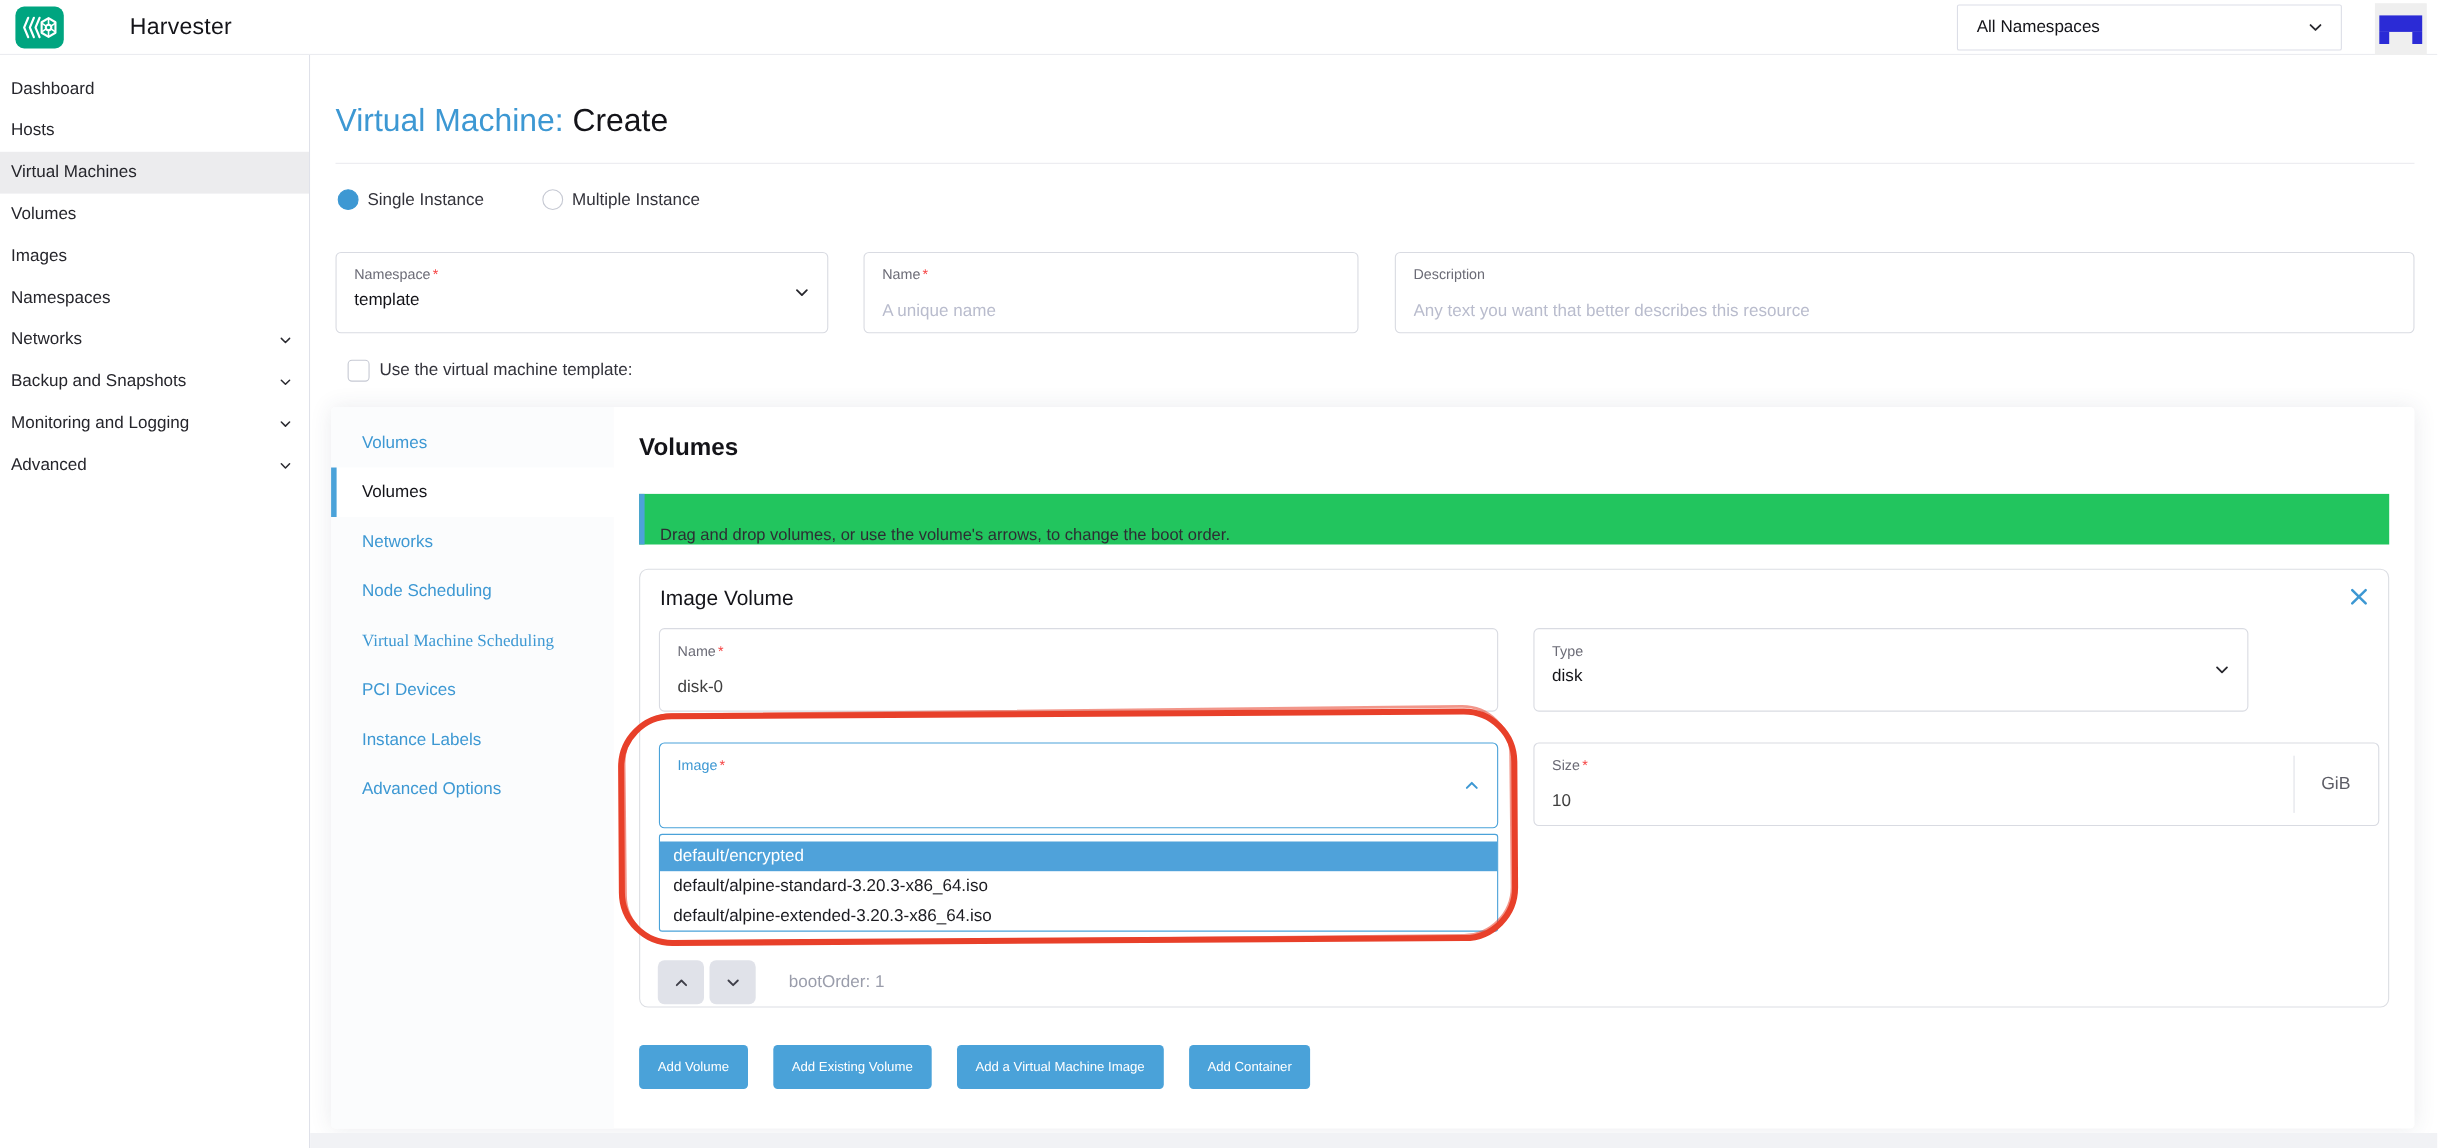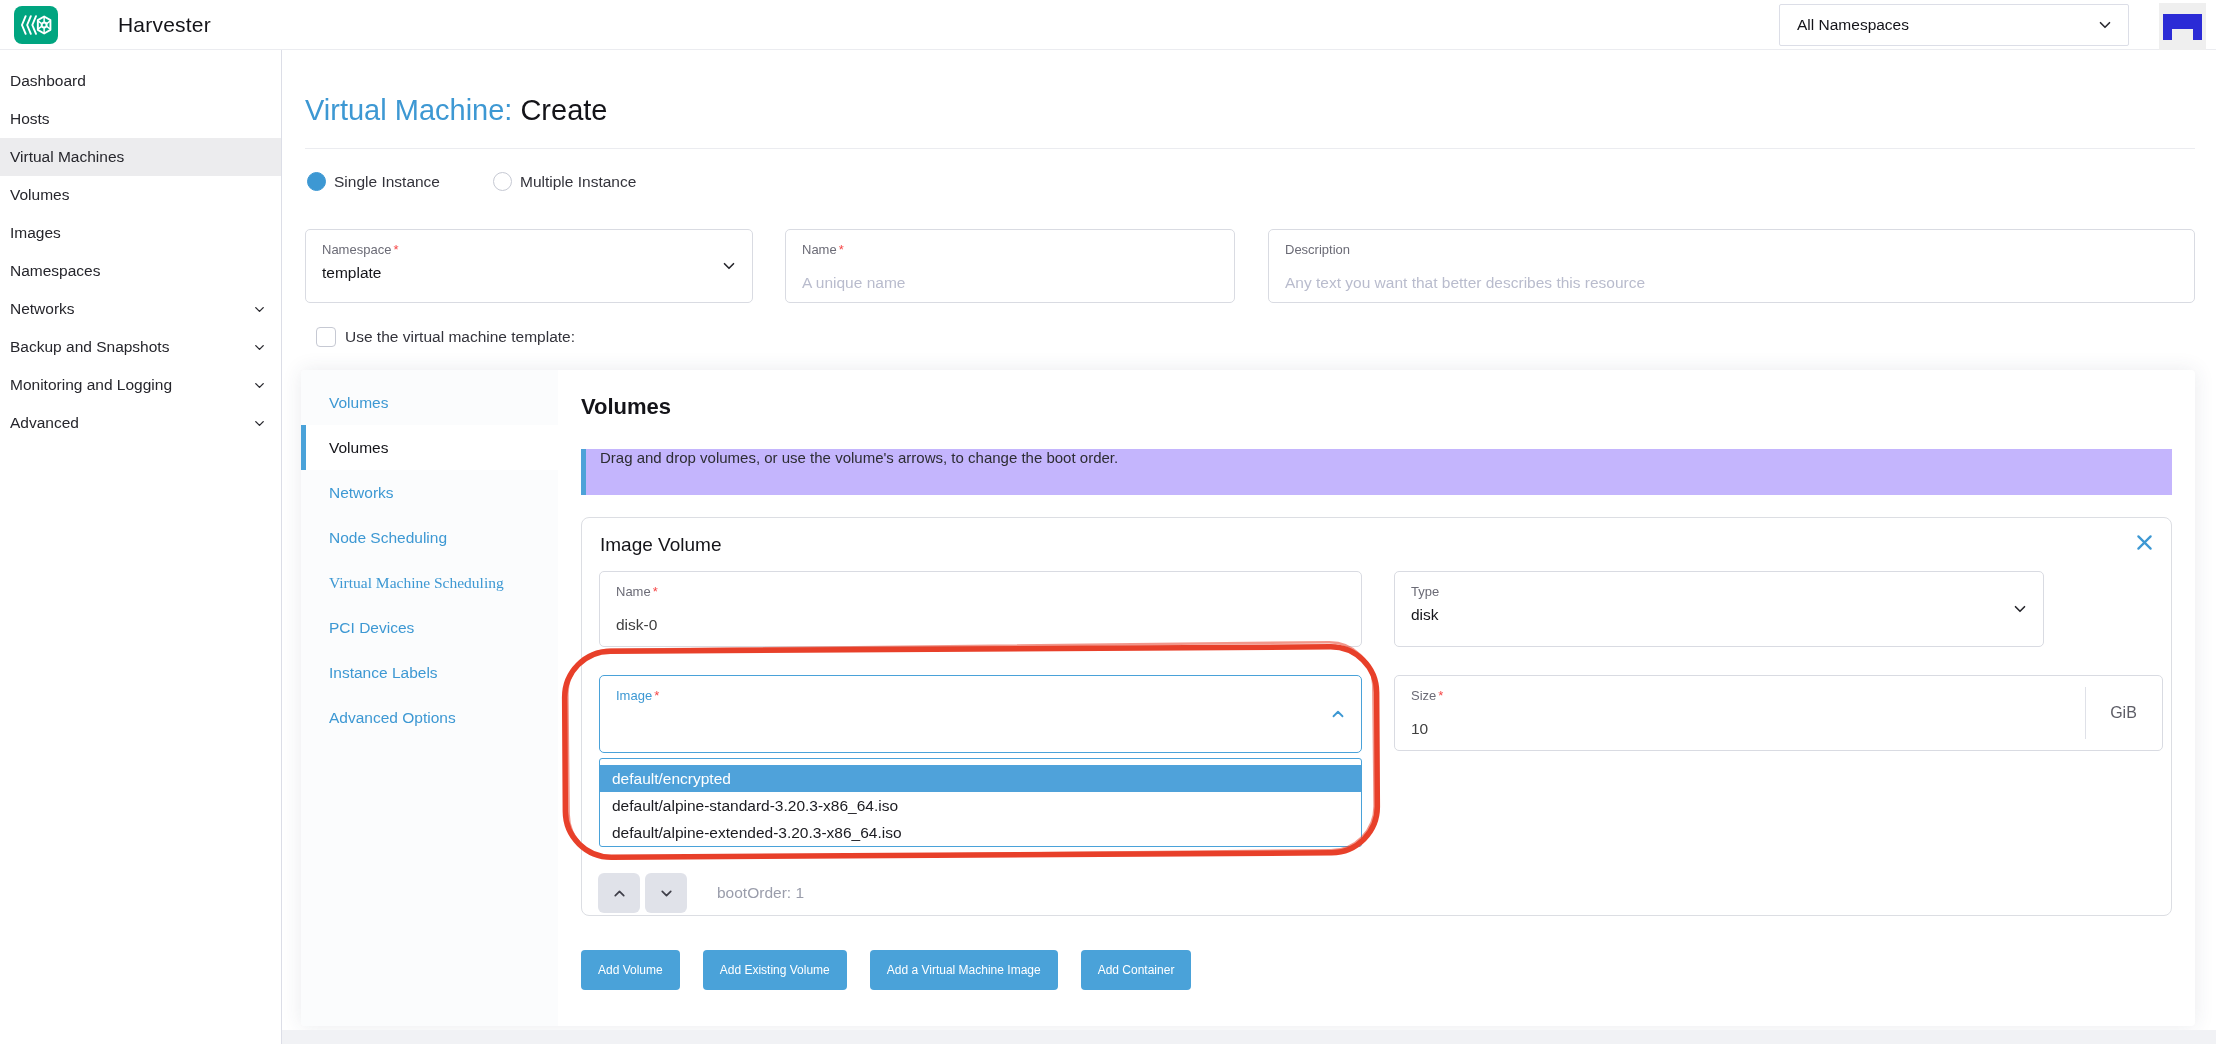--- a/index.html
+++ b/index.html
@@ -57,22 +57,22 @@
   
   .panel { position:absolute; left:19px; top:320px; width:1894px; height:656px; background:#fff;
            border-radius:4px; box-shadow:0 0 20px rgba(50,60,90,.10); }
   .tabcol { position:absolute; left:0; top:0; width:257px; height:656px; background:#fbfcfd;
             border-radius:4px 0 0 4px; padding-top:10px; }
   .tab { min-height:45px; display:flex; align-items:center; padding:10px 18px 10px 28px;
          font-size:15.5px; color:#3d98d3; cursor:pointer; line-height:1.25; }
   .tab.active { background:#fff; border-left:5px solid #4aa2d9; padding-left:23px; color:#141419; }
 
   .content-h2 { position:absolute; left:280px; top:24px; font-size:22px; font-weight:700; color:#141419; }
-  .banner { position:absolute; left:280px; top:79px; width:1591px; height:46px; background:#c4b5fd;
-            border-left:5px solid #4da2d8; display:flex; align-items:flex-start; padding-left:14px;
+  .banner { position:absolute; left:280px; top:79px; width:1591px; height:46px; background:#22c55e;
+            border-left:5px solid #4da2d8; display:flex; align-items:flex-end; padding-left:14px;
             font-size:15px; color:#2d2d33; }
 
   
   .card { position:absolute; left:280px; top:147px; width:1591px; height:399px;
           border:1px solid #dcdee3; border-radius:8px; background:#fff; }
   .card-title { position:absolute; left:18px; top:16px; font-size:19px; color:#141419; }
   .card-close { position:absolute; right:16px; top:14px; cursor:pointer; display:flex; }
 
   .f-name  { left:17px;  top:53px;  width:763px; height:76px; }
   .f-type  { left:812px; top:53px;  width:650px; height:76px; }

